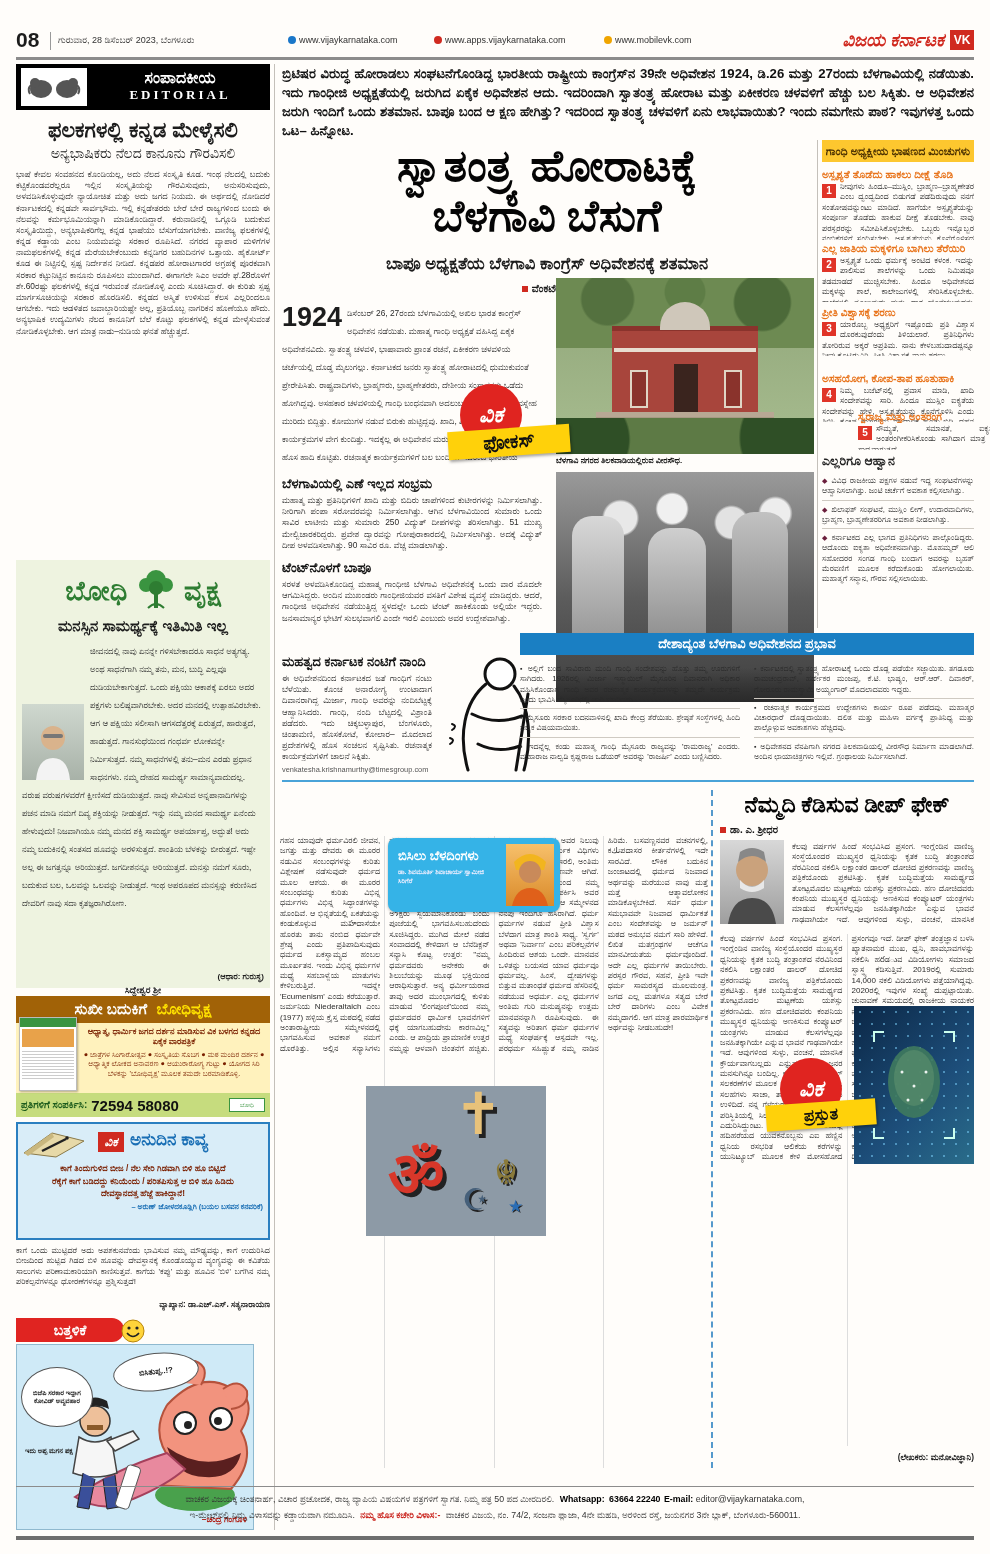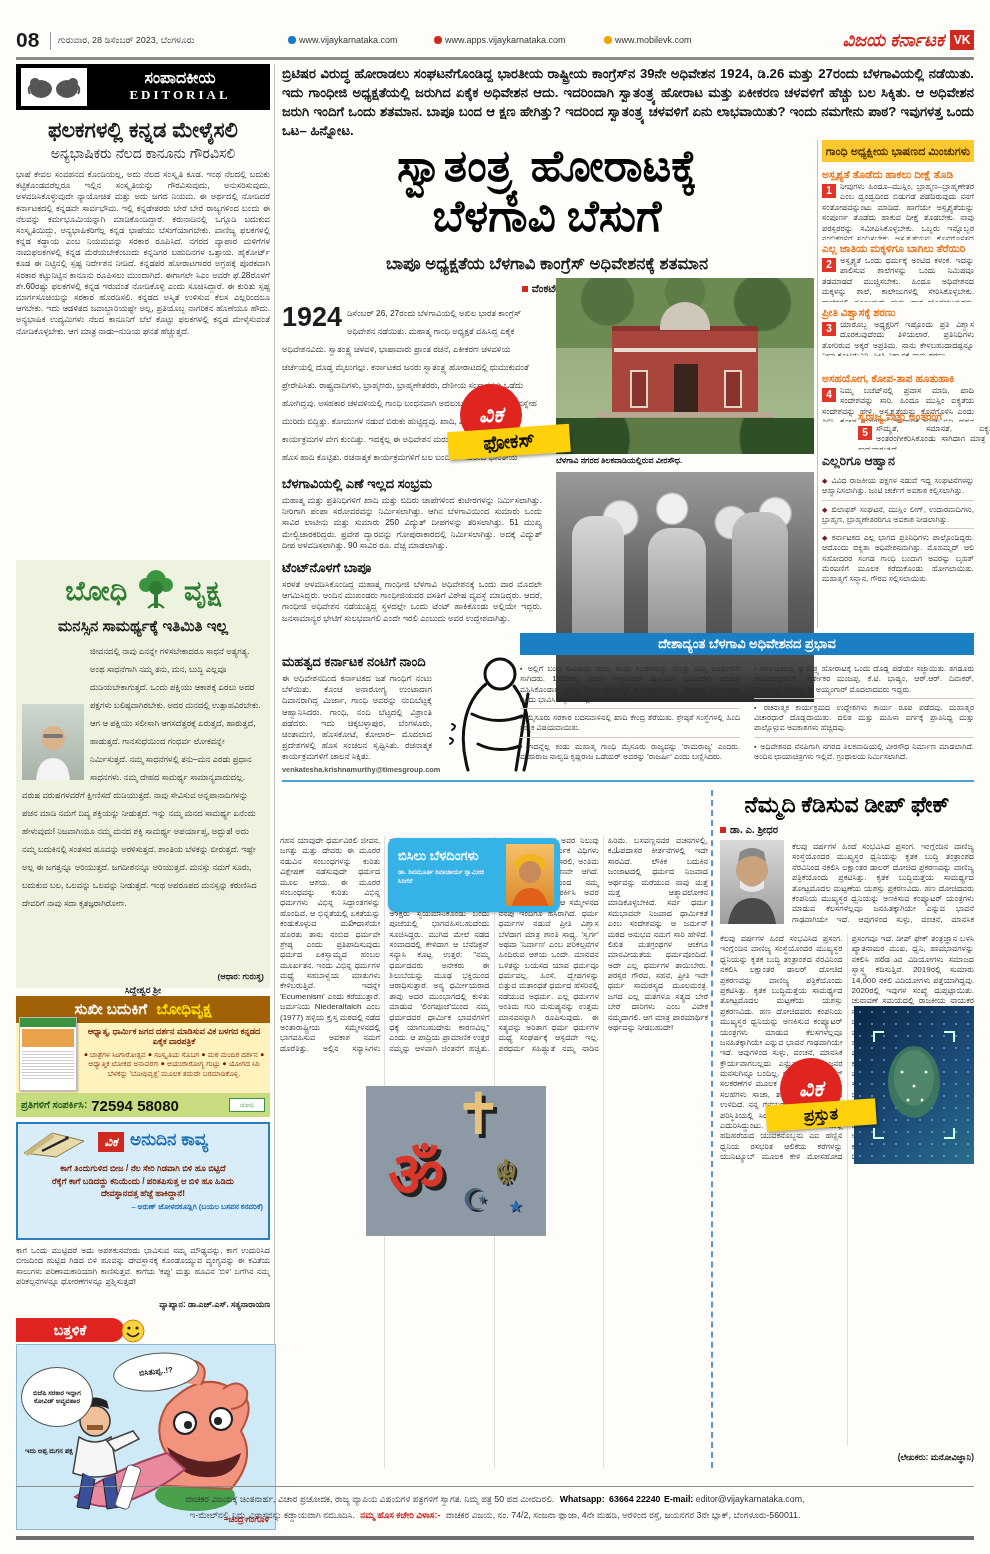--- a/index.html
+++ b/index.html
@@ -144,21 +144,21 @@
       <div>ರೆಕ್ಕೆಗೆ ಕಾಗೆ ಬಡಿದದ್ದು ಕನಿಯೆಂದು / ಪರಿತಪಿಸುತ್ತ ಆ ಬಿಳಿ ಹೂ ಹಿಡಿದು</div>
       <div>ದೇವಸ್ಥಾನದತ್ತ ಹೆಜ್ಜೆ ಹಾಕಿದ್ದಾನೆ!</div>
     </div>
     <div style="text-align:right;font-size:7.4px;color:#1a6fb5;font-weight:bold;padding:2px 5px 0 0;">– ಅರುಣ್ ಜೋಳದಕೂಡ್ಲಿಗಿ (ಬಯಲ ಬಸವನ ಕನವರಿಕೆ)</div>
   </div>
   <div class="abs" style="left:16px;top:1246px;width:254px;">
     <div class="bt2" style="height:52px;">ಕಾಗೆ ಒಂದು ಮುಟ್ಟಿದರೆ ಅದು ಅಪಶಕುನವೆಂದು ಭಾವಿಸುವ ನಮ್ಮ ಮೌಢ್ಯವನ್ನು, ಕಾಗೆ ಉದುರಿಸಿದ ಬೀಜದಿಂದ ಹುಟ್ಟಿದ ಗಿಡದ ಬಿಳಿ ಹೂವನ್ನು ದೇವಸ್ಥಾನಕ್ಕೆ ಕೊಂಡೊಯ್ಯುವ ವ್ಯಂಗ್ಯವನ್ನು ಈ ಕವಿತೆಯ ಸಾಲುಗಳು ಪರಿಣಾಮಕಾರಿಯಾಗಿ ಕಾಣಿಸುತ್ತವೆ. ಕಾಗೆಯ 'ಕಪ್ಪು' ಮತ್ತು ಹೂವಿನ 'ಬಿಳಿ' ಬಗೆಗಿನ ನಮ್ಮ ಪರಿಕಲ್ಪನೆಗಳನ್ನೂ ಧೋರಣೆಗಳನ್ನೂ ಪ್ರಶ್ನಿಸುತ್ತದೆ!</div>
     <div class="b" style="text-align:right;font-size:8.2px;margin-top:2px;">ವ್ಯಾಖ್ಯಾನ: ಡಾ.ಎಚ್.ಎಸ್. ಸತ್ಯನಾರಾಯಣ</div>
   </div>
 
-  <div class="abs" style="left:16px;top:1318px;width:260px;">
+  <div class="abs" style="left:16px;top:1318px;width:238px;">
     <div style="position:relative;height:26px;">
       <span style="position:absolute;left:0;top:0;width:108px;height:24px;background:#e02421;border-radius:0 12px 12px 0;color:#fff;font-weight:bold;font-size:14px;text-align:center;line-height:24px;">ಬತ್ತಳಿಕೆ</span>
       <span style="position:absolute;left:104px;top:0;">
         <svg width="26" height="26" viewBox="0 0 26 26">
             <circle cx="13" cy="13" r="11" fill="#ffd43a" stroke="#b8860b"></circle>
             <circle cx="9" cy="10" r="1.6" fill="#222"></circle>
             <circle cx="17" cy="10" r="1.6" fill="#222"></circle>
             <path d="M7,15 q6,7 12,0" stroke="#222" fill="none" stroke-width="1.6"></path>
           </svg>
       </span>
@@ -233,21 +233,21 @@
     <div class="sec-title">ಬೆಳಗಾವಿಯಲ್ಲಿ ಎಣೆ ಇಲ್ಲದ ಸಂಭ್ರಮ</div>
     <div class="bt" style="height:62px;margin-top:3px;">ಮಹಾತ್ಮ ಮತ್ತು ಪ್ರತಿನಿಧಿಗಳಿಗೆ ಖಾದಿ ಮತ್ತು ಬಿದಿರು ಚಾಪೆಗಳಿಂದ ಕುಟೀರಗಳನ್ನು ನಿರ್ಮಿಸಲಾಗಿತ್ತು. ನೀರಿಗಾಗಿ ಪಂಪಾ ಸರೋವರವನ್ನು ನಿರ್ಮಿಸಲಾಗಿತ್ತು. ಆಗಿನ ಬೆಳಗಾವಿಯಿಂದ ಸುಮಾರು ಒಂದು ಸಾವಿರ ಲಾಟೀನು ಮತ್ತು ಸುಮಾರು 250 ವಿದ್ಯುತ್ ದೀಪಗಳನ್ನು ತರಿಸಲಾಗಿತ್ತು. 51 ಮುಖ್ಯ ಮೇಲ್ವಿಚಾರಕರಿದ್ದರು. ಪ್ರವೇಶ ದ್ವಾರವನ್ನು ಗೋಪುರಾಕಾರದಲ್ಲಿ ನಿರ್ಮಿಸಲಾಗಿತ್ತು. ಅದಕ್ಕೆ ವಿದ್ಯುತ್ ದೀಪ ಅಳವಡಿಸಲಾಗಿತ್ತು. 90 ಸಾವಿರ ರೂ. ವೆಚ್ಚ ಮಾಡಲಾಗಿತ್ತು.</div>
   </div>
   <div class="abs" style="left:282px;top:560px;width:260px;">
     <div class="sec-title">ಟೆಂಟ್‌ನೊಳಗೆ ಬಾಪೂ</div>
     <div class="bt" style="height:66px;margin-top:3px;">ಸರಳತೆ ಅಳವಡಿಸಿಕೊಂಡಿದ್ದ ಮಹಾತ್ಮ ಗಾಂಧೀಜಿ ಬೆಳಗಾವಿ ಅಧಿವೇಶನಕ್ಕೆ ಒಂದು ವಾರ ಮೊದಲೇ ಆಗಮಿಸಿದ್ದರು. ಅಂದಿನ ಮುಖಂಡರು ಗಾಂಧೀಜಿಯವರ ವಸತಿಗೆ ವಿಶೇಷ ವ್ಯವಸ್ಥೆ ಮಾಡಿದ್ದರು. ಆದರೆ, ಗಾಂಧೀಜಿ ಅಧಿವೇಶನ ನಡೆಯುತ್ತಿದ್ದ ಸ್ಥಳದಲ್ಲೇ ಒಂದು ಟೆಂಟ್ ಹಾಕಿಕೊಂಡು ಅಲ್ಲಿಯೇ ಇದ್ದರು. ಜನಸಾಮಾನ್ಯರ ಭೇಟಿಗೆ ಸುಲಭವಾಗಲಿ ಎಂದೇ ಇರಲಿ ಎಂಬುದು ಅವರ ಉದ್ದೇಶವಾಗಿತ್ತು.</div>
   </div>
   <div class="abs" style="left:282px;top:654px;width:264px;">
     <div class="sec-title">ಮಹತ್ವದ ಕರ್ನಾಟಕ ನಂಟಿಗೆ ನಾಂದಿ</div>
     <div class="bt" style="width:150px;height:88px;margin-top:3px;">ಈ ಅಧಿವೇಶನದಿಂದ ಕರ್ನಾಟಕದ ಜತೆ ಗಾಂಧಿಗೆ ನಂಟು ಬೆಳೆಯಿತು. ಕೊಂಚ ಅನಾರೋಗ್ಯ ಉಂಟಾದಾಗ ದಿವಾನರಾಗಿದ್ದ ಮಿರ್ಜಾ, ಗಾಂಧಿ ಅವರನ್ನು ನಂದಿಬೆಟ್ಟಕ್ಕೆ ಆಹ್ವಾನಿಸಿದರು. ಗಾಂಧಿ, ನಂದಿ ಬೆಟ್ಟದಲ್ಲಿ ವಿಶ್ರಾಂತಿ ಪಡೆದರು. ಇದು ಚಿಕ್ಕಬಳ್ಳಾಪುರ, ಬೆಂಗಳೂರು, ಚಿಂತಾಮಣಿ, ಹೊಸಕೋಟೆ, ಕೋಲಾರ– ಮೊದಲಾದ ಪ್ರದೇಶಗಳಲ್ಲಿ ಹೊಸ ಸಂಚಲನ ಸೃಷ್ಟಿಸಿತು. ರಚನಾತ್ಮಕ ಕಾರ್ಯಕ್ರಮಗಳಿಗೆ ಚಾಲನೆ ಸಿಕ್ಕಿತು.</div>
-    <div style="font-size:7.4px;color:#555;margin-top:4px;font-weight:bold;">venkatesha.krishnamurthy@timesgroup.com</div>
+    <div style="font-size:7.4px;color:#555;margin-top:4px;">venkatesha.krishnamurthy@timesgroup.com</div>
   </div>
 
   <svg class="abs" style="left:438px;top:654px;" width="110" height="120" viewBox="0 0 110 120">
     <g fill="none" stroke="#111" stroke-width="3" stroke-linecap="round">
       <circle cx="62" cy="20" r="15" fill="#fff"></circle>
       <path d="M48,30 C26,48 20,82 30,116"></path>
       <path d="M76,32 C92,52 94,86 86,116"></path>
       <path d="M34,60 Q58,72 84,62"></path>
       <path d="M40,90 Q60,100 82,92"></path>
       <path d="M90,40 L78,116"></path>

